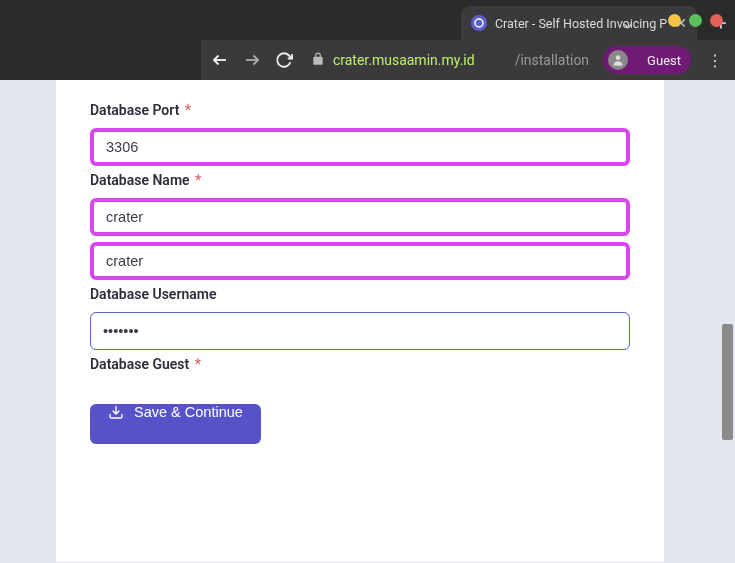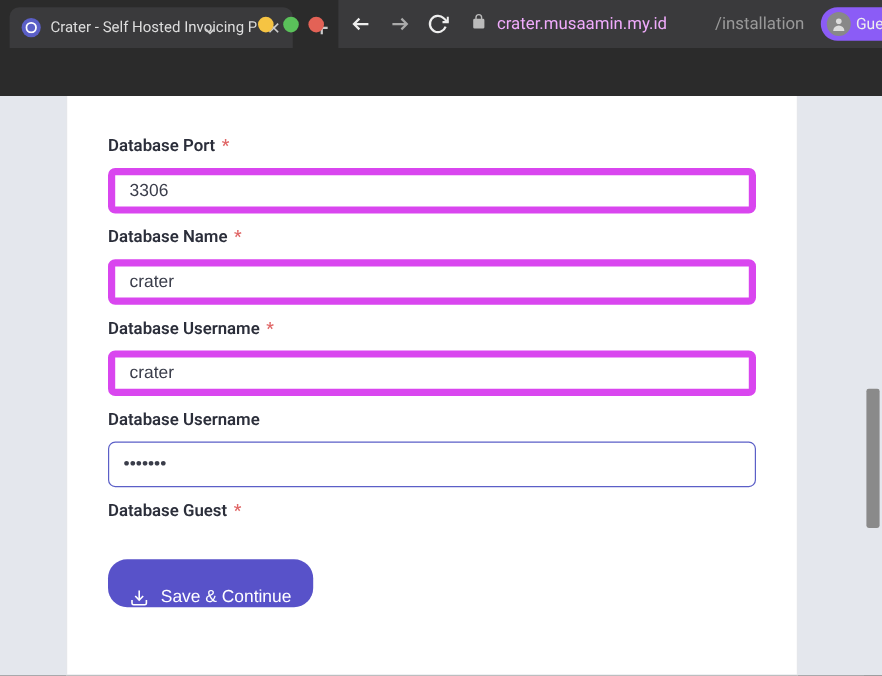--- a/index.html
+++ b/index.html
@@ -8,21 +8,22 @@
     background: #2b2b2b;
     width: 735px;
     height: 563px;
     overflow: hidden;
     position: relative;
   }
   .browser-chrome {
     background: #2b2b2b;
     height: 80px;
     display: flex;
-    flex-direction: row;
+    flex-direction: column;
+    align-items: flex-end;
   }
   .tabbar {
     height: 40px;
     display: flex;
     align-items: flex-end;
     padding-left: 8px;
     position: relative;
   }
   .tab {
     background: #3a3a3c;
@@ -77,25 +78,25 @@
   .nav-icon.enabled { color: #eee; cursor:pointer; }
   .url-bar {
     flex: 1;
     display: flex;
     align-items: center;
     gap: 8px;
     color: #ccc;
     font-size: 14px;
     padding-left: 4px;
   }
-  .url-host { color: #f0abfc; }
+  .url-host { color: #bef264; }
   .url-path { color: #9a9a9a; padding-left: 40px; }
   .guest-chip {
-    display: flex; align-items: center; gap: 4px;
-    background: #8b5cf6;
+    display: flex; align-items: center; gap: 19px;
+    background: #701a75;
     border-radius: 16px;
     padding: 4px 10px 4px 5px;
     color: #eee; font-size: 13px;
   }
   .guest-avatar {
     width: 20px; height: 20px; border-radius: 50%; background: #888;
     display:flex;align-items:center;justify-content:center;
   }
   .kebab { color: #ddd; width: 20px; text-align:center; cursor:pointer; font-size: 16px; }
 
@@ -115,56 +116,56 @@
     justify-content: center;
   }
   .card {
     background: #fff;
     width: 610px;
     margin: 0;
     padding: 18px 34px 28px 34px;
     border: 1px solid #e5e7eb;
     border-top: none;
   }
-  .form-group { margin-top: 12px; margin-bottom: 6px; }
-  .form-group:first-child { margin-top: 16px; }
+  .form-group { margin-bottom: 6px; }
+  .form-group:first-child { margin-top: 4px; }
   .label {
     font-size: 14px;
     font-weight: 600;
     color: #2b2e3a;
     margin-bottom: 10px;
     display: block;
   }
   .req { color: #e06767; margin-left: 2px; }
   .text-input {
     width: 100%;
     height: 38px;
-    border: 6px solid #d946ef;
+    border: 4px solid #d946ef;
     border-radius: 6px;
     padding: 0 12px;
     font-size: 14.5px;
     color: #3a3d4a;
     outline: none;
     background: #fff;
   }
   .text-input.focused {
     border: 1.5px solid #5b5fc7;
   }
   .btn-primary {
     margin-top: 22px;
     background: #5852c9;
     color: #fff;
     border: none;
-    border-radius: 16px;
+    border-radius: 6px;
     height: 40px;
     padding: 0 18px;
     font-size: 14.5px;
     font-weight: 500;
     display: inline-flex;
-    align-items: flex-end;
+    align-items: flex-start;
     gap: 10px;
     cursor: pointer;
   }
   .btn-icon { display:inline-flex; }
   .scrollbar-track {
     position: absolute;
     right: 0; top: 0;
     width: 15px;
     height: 483px;
     background: transparent;
@@ -263,24 +264,20 @@
 
       <div class="form-group">
         <label class="label">
           <span>Database Name</span>
           <span class="req">*</span>
         </label>
         <input class="text-input" type="text" value="crater" style="">
       </div>
 
       <div class="form-group">
-        <label class="label">
-          <span>Database Username</span>
-          <span class="req">*</span>
-        </label>
         <input class="text-input" type="text" value="crater" style="">
       </div>
 
       <div class="form-group">
         <label class="label">
           <span>Database Username</span>
         </label>
         <input class="text-input focused" type="text" value="•••••••" style="">
       </div>
 

